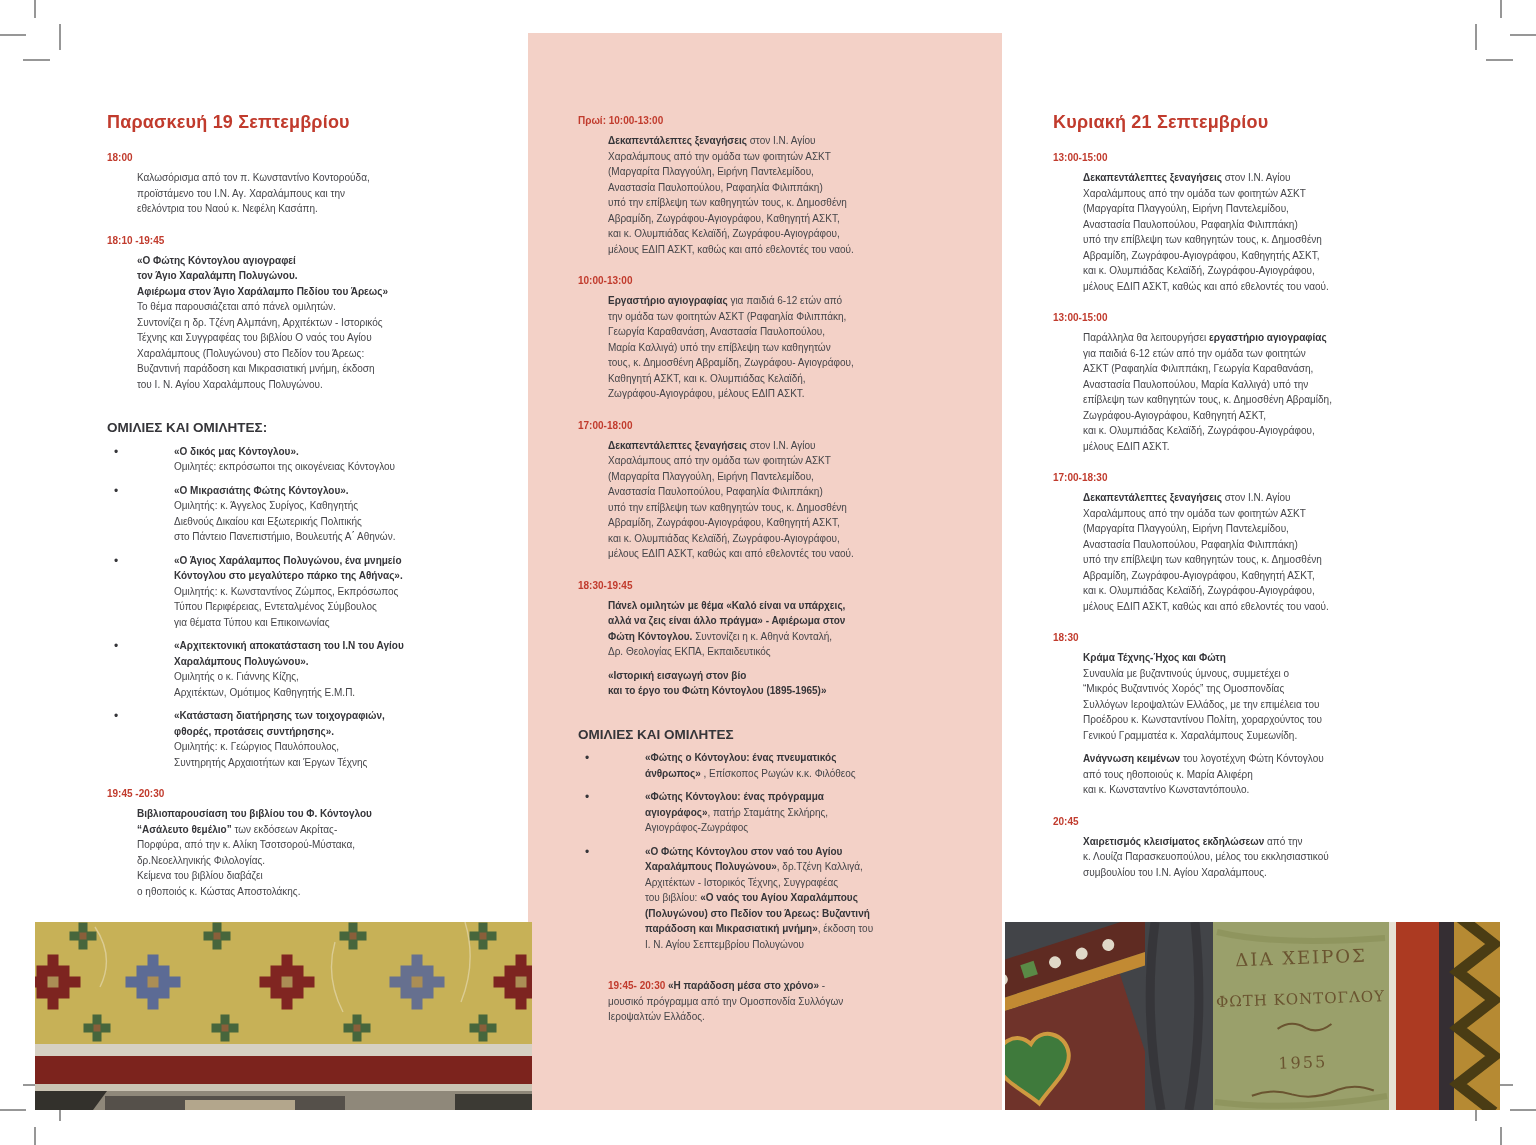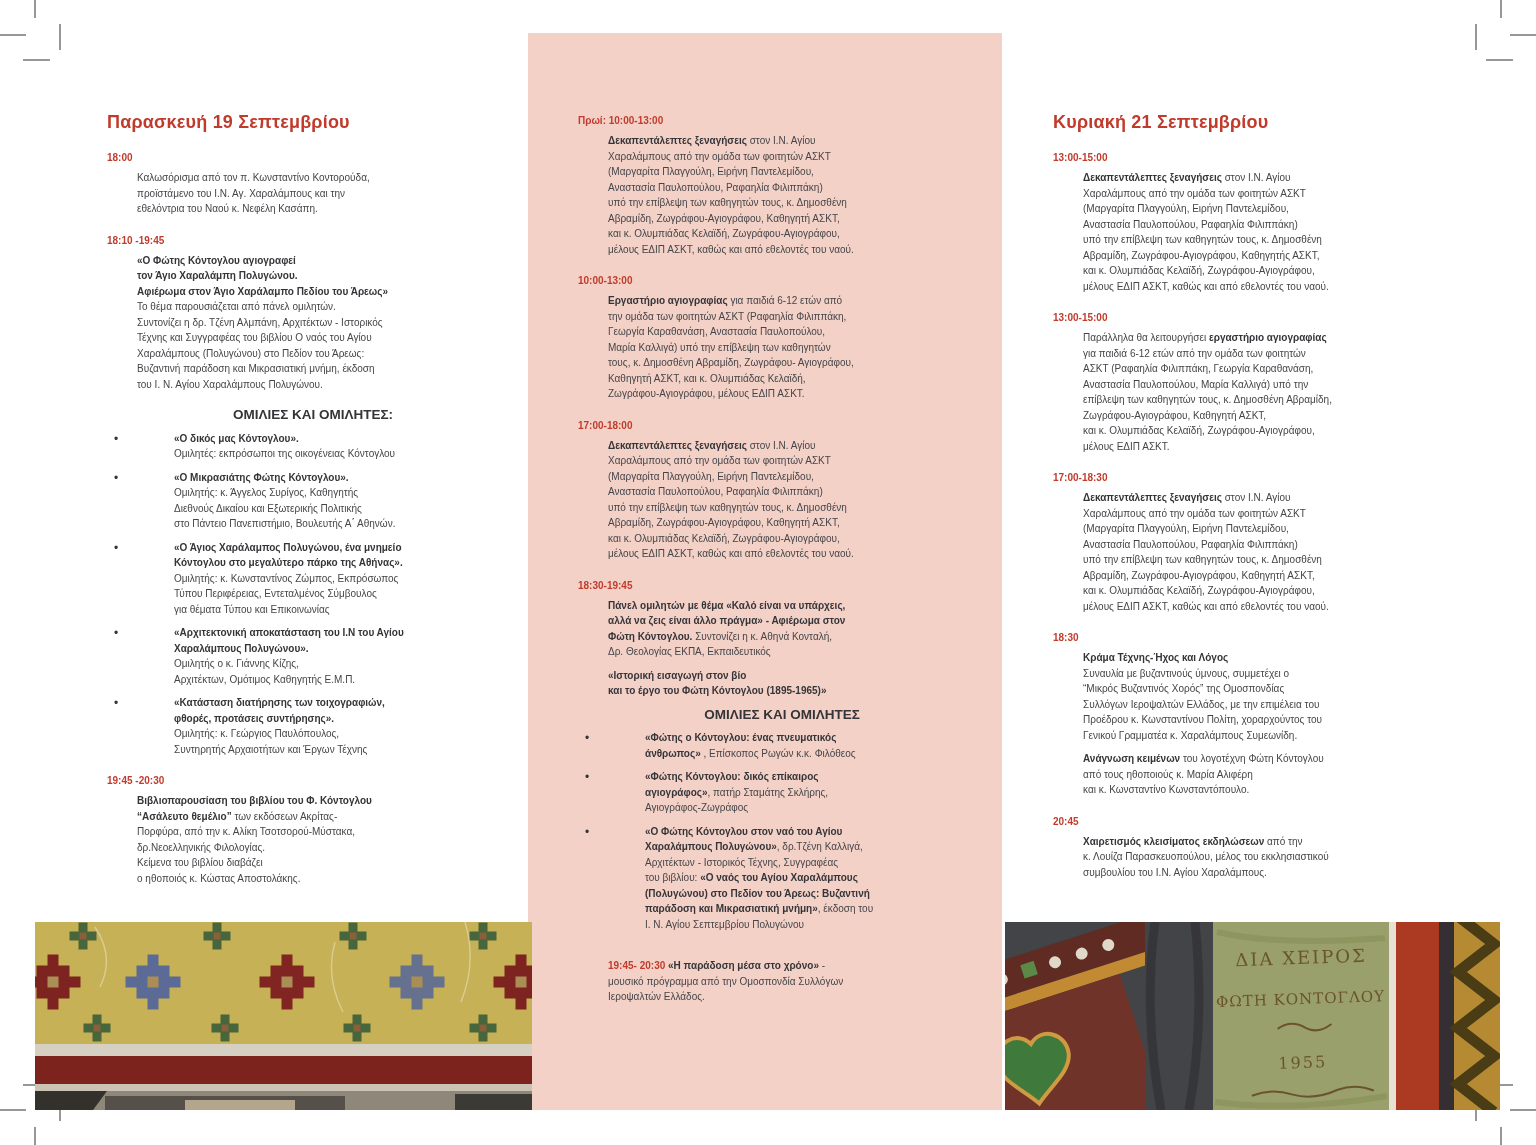--- a/index.html
+++ b/index.html
@@ -13,21 +13,21 @@
   #col-0{left:107px;width:412px;}
   #col-1{left:578px;width:408px;}
   #col-2{left:1053px;width:400px;}
   .col-title{font-size:18px;font-weight:bold;color:#c13b2d;margin:0 0 16px 0;letter-spacing:.2px;}
   .section{margin-top:15px;}
   .column-sections > .section:first-child{margin-top:0;}
   .section.gap{margin-top:26px;}
   .time{color:#c13b2d;font-weight:bold;font-size:10px;line-height:18px;margin-bottom:3px;}
   .para{font-size:10px;line-height:15.5px;white-space:pre-line;margin-left:30px;}
   .para + .para{margin-top:8px;}
-  .heading{font-size:13.5px;line-height:15.5px;font-weight:bold;color:#353539;margin-top:8px;text-align:center;}
+  .heading{font-size:13.5px;line-height:15.5px;font-weight:bold;color:#353539;margin-top:28px;}
   .bullets{margin-top:5px;}
   .bullet{position:relative;padding-left:37px;margin-top:8px;}
   .marker{position:absolute;left:7px;top:1px;font-size:12px;color:#353539;}
   .b{font-weight:bold;color:#353539;}
   .red{color:#c13b2d;}
   .photo{position:absolute;top:922px;}
   .photo-left{left:35px;}
   .photo-right{left:1005px;}
   .crop{position:absolute;background:#979797;}
 </style>
@@ -169,21 +169,21 @@
 και το έργο του Φώτη Κόντογλου (1895-1965)»</span></div>
         <div class="heading"><span class="b">ΟΜΙΛΙΕΣ ΚΑΙ ΟΜΙΛΗΤΕΣ</span></div>
         <div class="bullets">
           <div class="bullet">
             <span class="marker">•</span>
             <div class="para"><span class="b">«Φώτης ο Κόντογλου: ένας πνευματικός
 άνθρωπος»</span><span> , Επίσκοπος Ρωγών κ.κ. Φιλόθεος</span></div>
           </div>
           <div class="bullet">
             <span class="marker">•</span>
-            <div class="para"><span class="b">«Φώτης Κόντογλου: δικός επίκαιρος
+            <div class="para"><span class="b">«Φώτης Κόντογλου: ένας πρόγραμμα
 αγιογράφος»</span><span>, πατήρ Σταμάτης Σκλήρης,
 Αγιογράφος-Ζωγράφος</span></div>
           </div>
           <div class="bullet">
             <span class="marker">•</span>
             <div class="para"><span class="b">«Ο Φώτης Κόντογλου στον ναό του Αγίου
 Χαραλάμπους Πολυγώνου»</span><span>, δρ.Τζένη Καλλιγά,
 Αρχιτέκτων - Ιστορικός Τέχνης, Συγγραφέας
 του βιβλίου: </span><span class="b">«Ο ναός του Αγίου Χαραλάμπους
 (Πολυγώνου) στο Πεδίον του Άρεως: Βυζαντινή
@@ -231,21 +231,21 @@
 Χαραλάμπους από την ομάδα των φοιτητών ΑΣΚΤ
 (Μαργαρίτα Πλαγγούλη, Ειρήνη Παντελεμίδου,
 Αναστασία Παυλοπούλου, Ραφαηλία Φιλιππάκη)
 υπό την επίβλεψη των καθηγητών τους, κ. Δημοσθένη
 Αβραμίδη, Ζωγράφου-Αγιογράφου, Καθηγητή ΑΣΚΤ,
 και κ. Ολυμπιάδας Κελαϊδή, Ζωγράφου-Αγιογράφου,
 μέλους ΕΔΙΠ ΑΣΚΤ, καθώς και από εθελοντές του ναού.</span></div>
       </div>
       <div class="section">
         <div class="time"><span>18:30</span></div>
-        <div class="para"><span class="b">Κράμα Τέχνης-Ήχος και Λόγος</span><span>
+        <div class="para"><span class="b">Κράμα Τέχνης-Ήχος και Φώτη</span><span>
 Συναυλία με βυζαντινούς ύμνους, συμμετέχει ο
 “Μικρός Βυζαντινός Χορός” της Ομοσπονδίας
 Συλλόγων Ιεροψαλτών Ελλάδος, με την επιμέλεια του
 Προέδρου κ. Κωνσταντίνου Πολίτη, χοραρχούντος του
 Γενικού Γραμματέα κ. Χαραλάμπους Συμεωνίδη.</span></div>
         <div class="para"><span class="b">Ανάγνωση κειμένων</span><span> του λογοτέχνη Φώτη Κόντογλου
 από τους ηθοποιούς κ. Μαρία Αλιφέρη
 και κ. Κωνσταντίνο Κωνσταντόπουλο.</span></div>
       </div>
       <div class="section">

